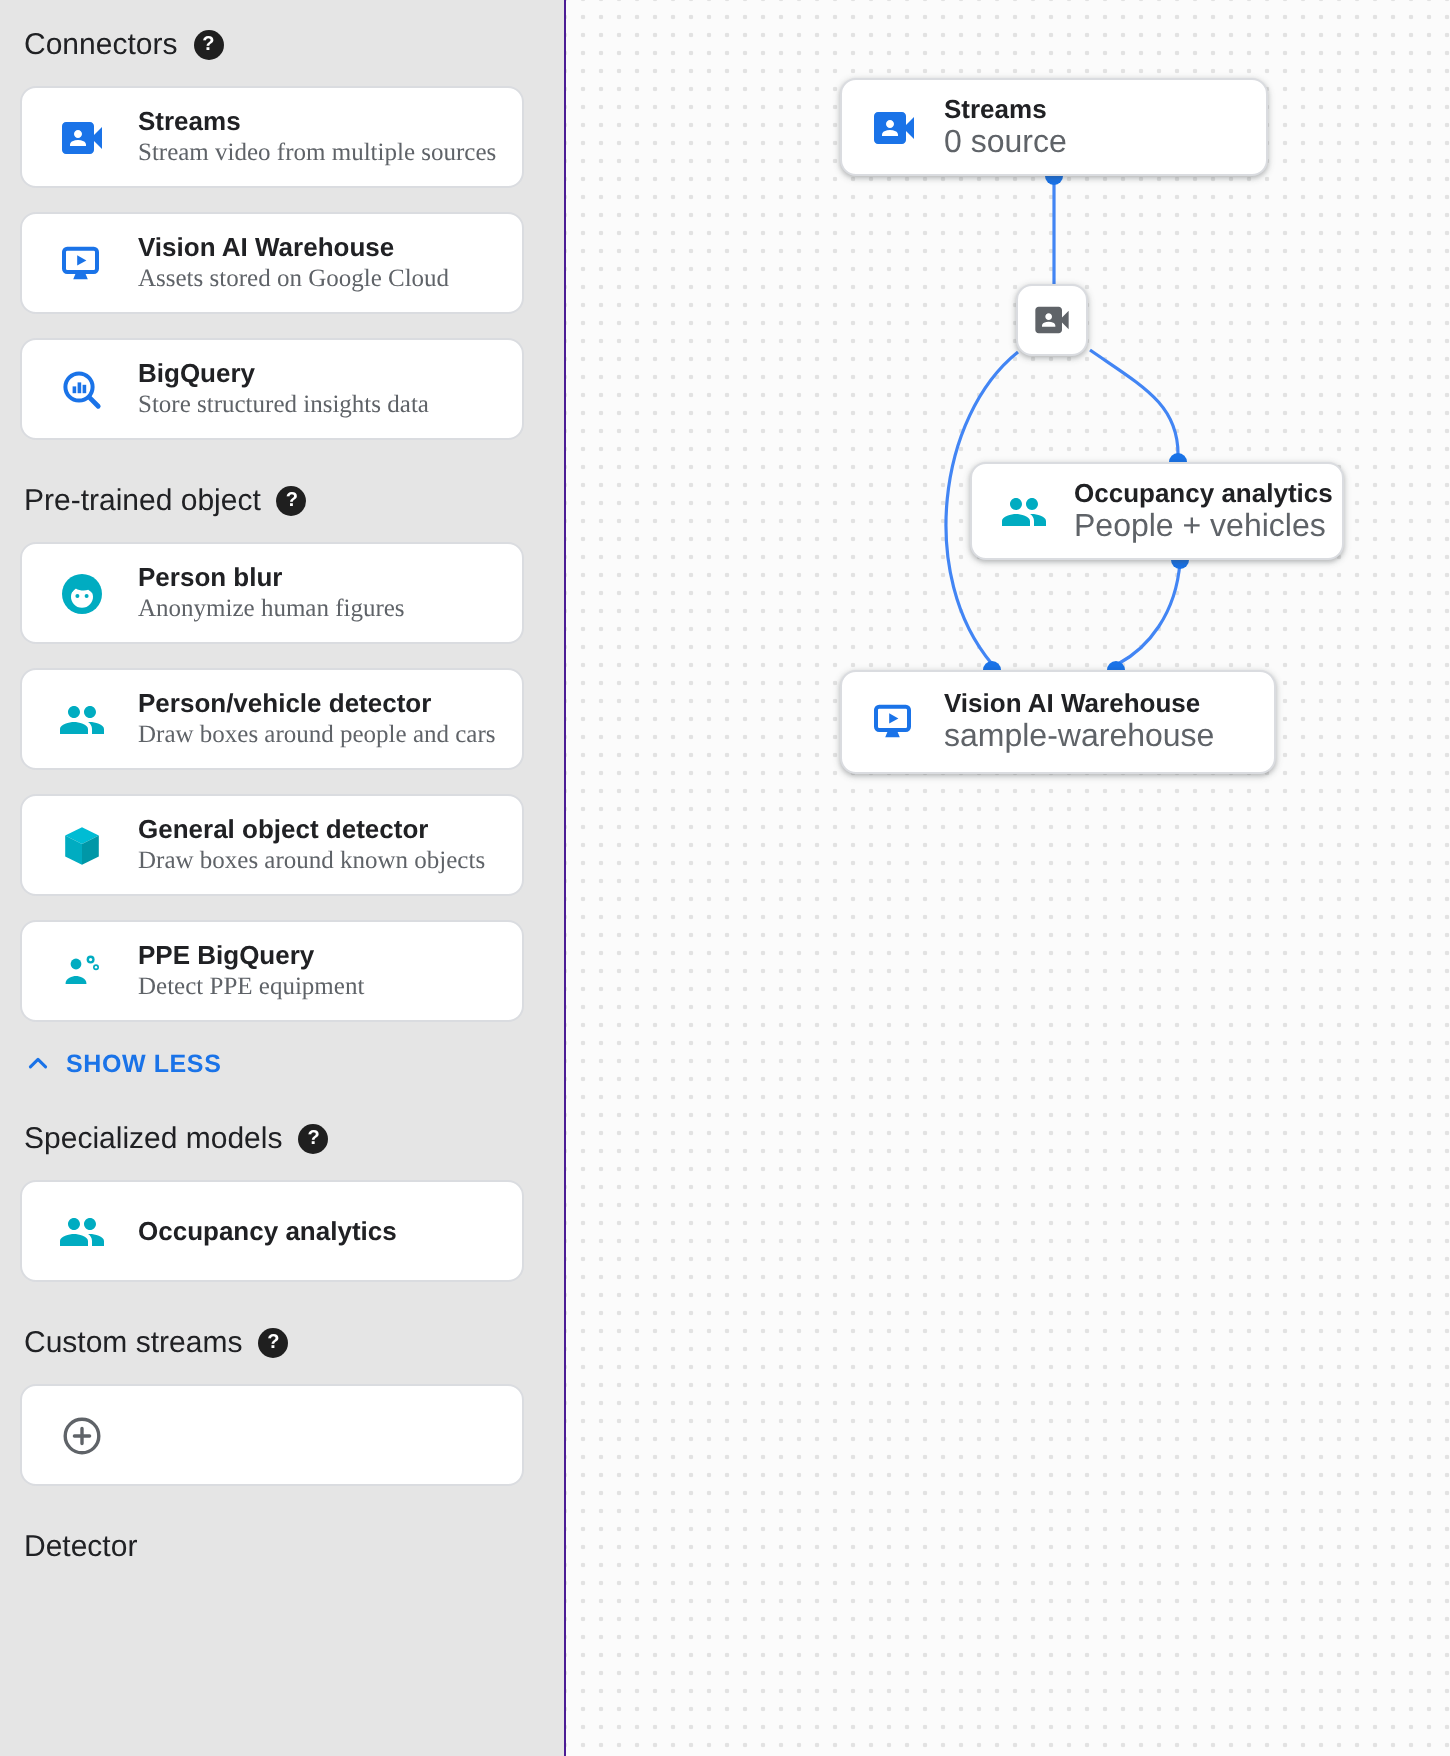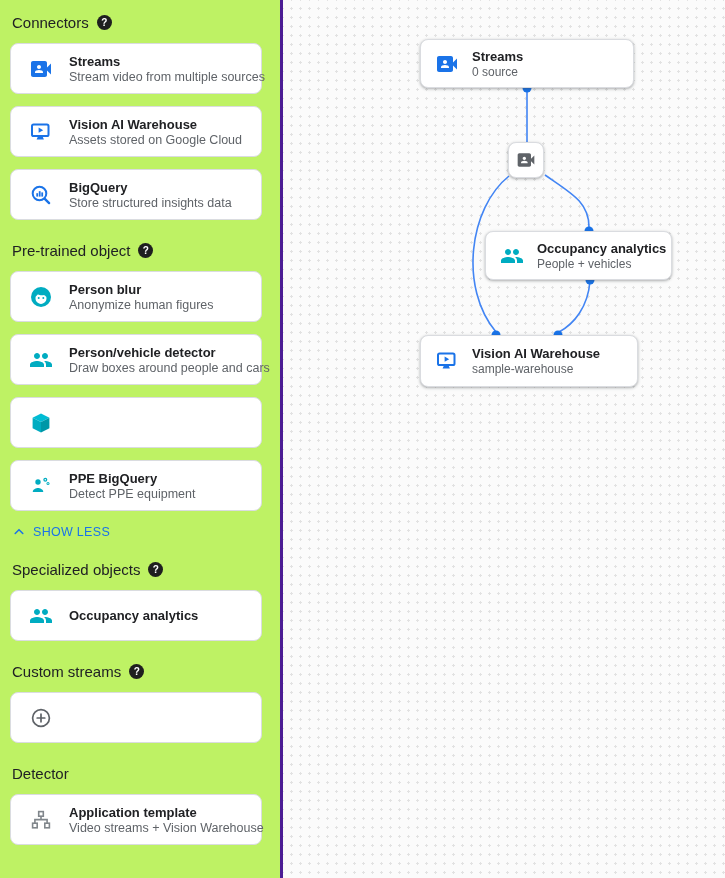--- a/index.html
+++ b/index.html
@@ -2,53 +2,53 @@
 <html><head>
 <meta charset="utf-8">
 <style>
   * { box-sizing: border-box; }
   html,body { margin:0; padding:0; }
   body { font-family:"Liberation Sans", sans-serif; color:#202124; }
 
   .app { width:725px; height:878px; display:flex; overflow:hidden; background:#fff; }
 
   
-  .sidebar { width:283px; flex:none; background:#bef264; padding:12px 10px 0 10px; border-right:3px solid #4c1d95; }
+  .sidebar { width:283px; flex:none; background:#e5e5e5; padding:12px 10px 0 10px; border-right:1px solid #4c1d95; }
 
   .section-header { display:flex; align-items:center; gap:8px; font-size:15px; color:#202124; margin:22px 0 12px 2px; }
   .section-header.first { margin-top:2px; }
 
   .help { width:15px; height:15px; border-radius:50%; background:#1f1f1f; color:#fff;
           font-size:10px; font-weight:bold; display:inline-flex; align-items:center;
           justify-content:center; cursor:pointer; flex:none; line-height:1; }
 
   .card { display:flex; align-items:center; width:252px; height:51px; border:1px solid #dadce0;
           border-radius:8px; margin-bottom:12px; background:#fff; cursor:pointer; }
   .card-icon { width:24px; height:24px; margin:0 16px 0 18px; flex:none; }
   .card-text { display:flex; flex-direction:column; gap:1px; min-width:0; }
   .card-title { font-size:13px; font-weight:bold; color:#202124; white-space:nowrap; }
-  .card-desc  { font-size:12.5px; color:#5f6368; white-space:nowrap; }
+  .card-desc  { font-size:12.5px; color:#5f6368; white-space:nowrap;font-family:Liberation Serif, serif; }
 
   .show-less { display:flex; align-items:center; gap:7px; color:#1a73e8; font-size:12.5px;
-               font-weight:normal; letter-spacing:.3px; margin:14px 0 0 2px; cursor:pointer; }
+               font-weight:bold; letter-spacing:.3px; margin:14px 0 0 2px; cursor:pointer; }
 
   
   .canvas { flex:1; position:relative; background-color:#fbfbfb;
             background-image: radial-gradient(circle, #e2e2e2 1px, rgba(0,0,0,0) 1.3px);
             background-size: 9px 9px; background-position: 4px 4px; }
 
   .edges { position:absolute; left:0; top:0; pointer-events:none; }
 
   .node { position:absolute; display:flex; align-items:center; background:#fff;
           border:1px solid #dadce0; border-radius:8px;
           box-shadow:0 1px 2px rgba(60,64,67,.25), 0 1px 3px 1px rgba(60,64,67,.12);
           cursor:pointer; }
   .node .card-icon { margin:0 13px 0 14px; }
   .node-title { font-size:13px; font-weight:bold; color:#202124; white-space:nowrap; }
-  .node-sub   { font-size:12px; color:#5f6368; white-space:nowrap; }
+  .node-sub   { font-size:16px; color:#5f6368; white-space:nowrap; }
 
   #node-streams   { left:137px; top:39px;  width:214px; height:49px; }
   #node-occupancy { left:202px; top:231px; width:187px; height:49px; }
   #node-warehouse { left:137px; top:335px; width:218px; height:52px; }
 
   .mini-node { position:absolute; left:225px; top:142px; width:36px; height:36px;
                background:#fff; border:1px solid #dadce0; border-radius:8px;
                box-shadow:0 1px 2px rgba(60,64,67,.25), 0 1px 3px 1px rgba(60,64,67,.12);
                display:flex; align-items:center; justify-content:center; cursor:pointer; }
 </style>
@@ -128,20 +128,24 @@
         <span class="card-desc">Draw boxes around people and cars</span>
       </div>
     </div>
 
     <div class="card">
       <svg class="card-icon" viewBox="0 0 24 24">
         <path d="M12 2.6l8.4 4.2L12 11 3.6 6.8z" fill="#00bcd4"></path>
         <path d="M3.6 6.8L12 11v10.4l-8.4-4.2z" fill="#00acc1"></path>
         <path d="M20.4 6.8L12 11v10.4l8.4-4.2z" fill="#0097a7"></path>
       </svg>
+      <div class="card-text">
+        <span class="card-title">General object detector</span>
+        <span class="card-desc">Draw boxes around known objects</span>
+      </div>
     </div>
 
     <div class="card">
       <svg class="card-icon" viewBox="0 0 24 24">
         <circle cx="9" cy="8" r="2.7" fill="#00acc1"></circle>
         <path d="M3.8 18v-.5c0-2.3 3.4-3.5 5.2-3.5s5.2 1.2 5.2 3.5v.5z" fill="#00acc1"></path>
         <circle cx="16.3" cy="5.8" r="2" fill="#00acc1"></circle>
         <circle cx="16.3" cy="5.8" r=".8" fill="#fff"></circle>
         <circle cx="19" cy="9.6" r="1.5" fill="#00acc1"></circle>
         <circle cx="19" cy="9.6" r=".6" fill="#fff"></circle>
@@ -153,21 +157,21 @@
     </div>
 
     <div class="show-less">
       <svg width="14" height="14" viewBox="0 0 24 24">
         <path d="M5.5 14.5l6.5-6.5 6.5 6.5" fill="none" stroke="#1a73e8" stroke-width="2.6" stroke-linecap="round" stroke-linejoin="round"></path>
       </svg>
       <span>SHOW LESS</span>
     </div>
 
     <div class="section-header">
-      <span>Specialized objects</span>
+      <span>Specialized models</span>
       <span class="help">?</span>
     </div>
 
     <div class="card">
       <svg class="card-icon" viewBox="0 0 24 24">
         <path fill="#00acc1" d="M16 11c1.66 0 2.99-1.34 2.99-3S17.66 5 16 5c-1.66 0-3 1.34-3 3s1.34 3 3 3zm-8 0c1.66 0 2.99-1.34 2.99-3S9.66 5 8 5 5 6.34 5 8s1.34 3 3 3zm0 2c-2.33 0-7 1.17-7 3.5V19h14v-2.5c0-2.33-4.67-3.5-7-3.5zm8 0c-.29 0-.62.02-.97.05 1.16.84 1.97 1.97 1.97 3.45V19h6v-2.5c0-2.33-4.67-3.5-7-3.5z"></path>
       </svg>
       <div class="card-text">
         <span class="card-title">Occupancy analytics</span>
       </div>
@@ -182,32 +186,20 @@
       <svg class="card-icon" viewBox="0 0 24 24">
         <circle cx="12" cy="12" r="8.4" fill="none" stroke="#5f6368" stroke-width="1.7"></circle>
         <path d="M12 8.2v7.6M8.2 12h7.6" stroke="#5f6368" stroke-width="1.7" stroke-linecap="round"></path>
       </svg>
     </div>
 
     <div class="section-header">
       <span>Detector</span>
     </div>
 
-    <div class="card">
-      <svg class="card-icon" viewBox="0 0 24 24">
-        <rect x="9.7" y="3.6" width="4.6" height="4.6" fill="none" stroke="#80868b" stroke-width="1.6"></rect>
-        <rect x="3.6" y="15.2" width="4.6" height="4.6" fill="none" stroke="#80868b" stroke-width="1.6"></rect>
-        <rect x="15.8" y="15.2" width="4.6" height="4.6" fill="none" stroke="#80868b" stroke-width="1.6"></rect>
-        <path d="M12 8.2v3.4M5.9 15.2v-3.6h12.2v3.6" fill="none" stroke="#80868b" stroke-width="1.6"></path>
-      </svg>
-      <div class="card-text">
-        <span class="card-title">Application template</span>
-        <span class="card-desc">Video streams + Vision Warehouse</span>
-      </div>
-    </div>
 
   </div>
 
   <div class="canvas">
 
     <svg class="edges" width="442" height="878">
       <path d="M244 88 L244 142" fill="none" stroke="#4285f4" stroke-width="1.6"></path>
       <path d="M262 175 C288 193, 306 202, 306 227" fill="none" stroke="#4285f4" stroke-width="1.6"></path>
       <path d="M226 176 C186 208, 176 288, 213 332" fill="none" stroke="#4285f4" stroke-width="1.6"></path>
       <path d="M307 281 C305 307, 291 324, 276 332" fill="none" stroke="#4285f4" stroke-width="1.6"></path>

